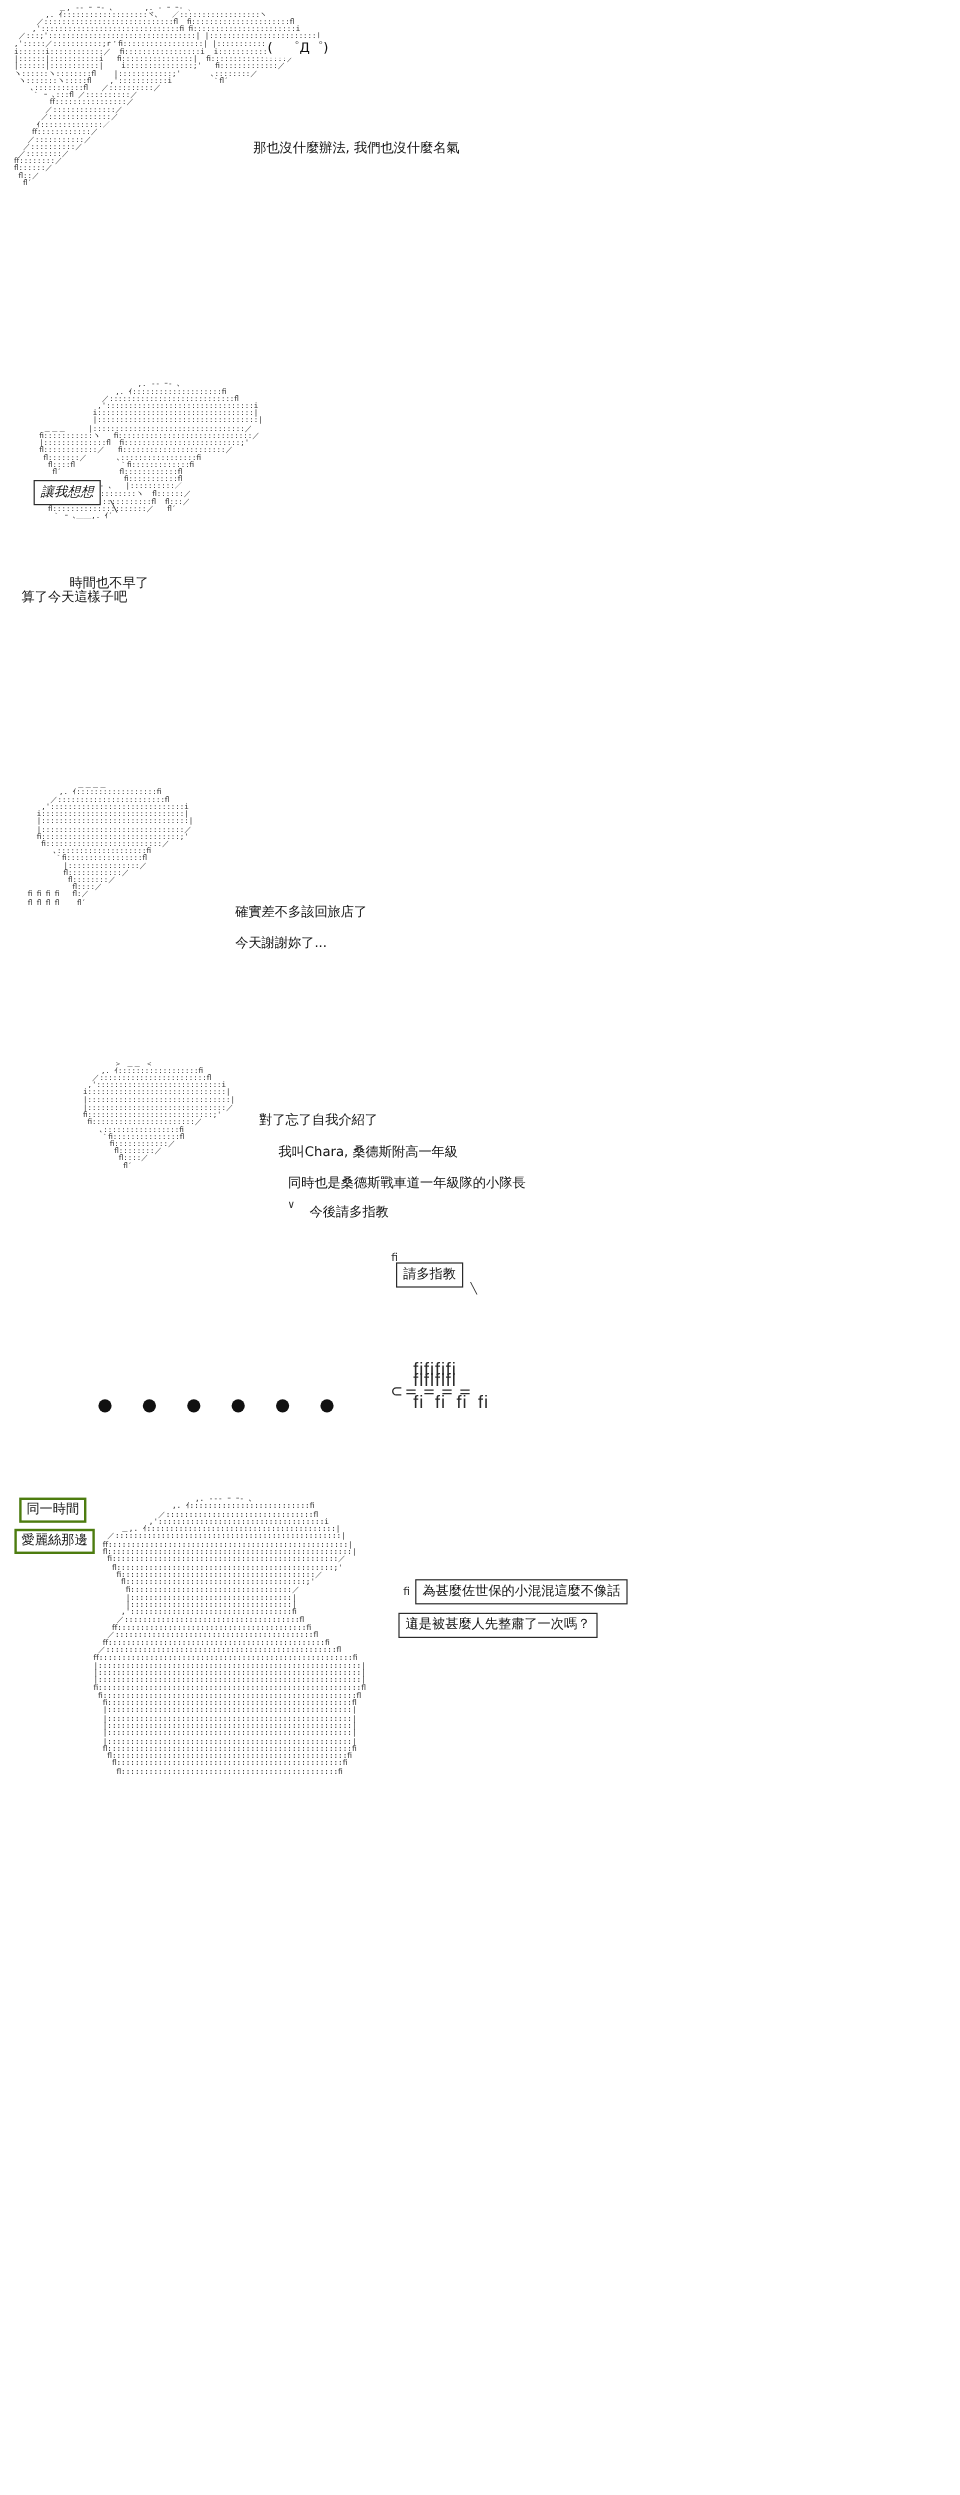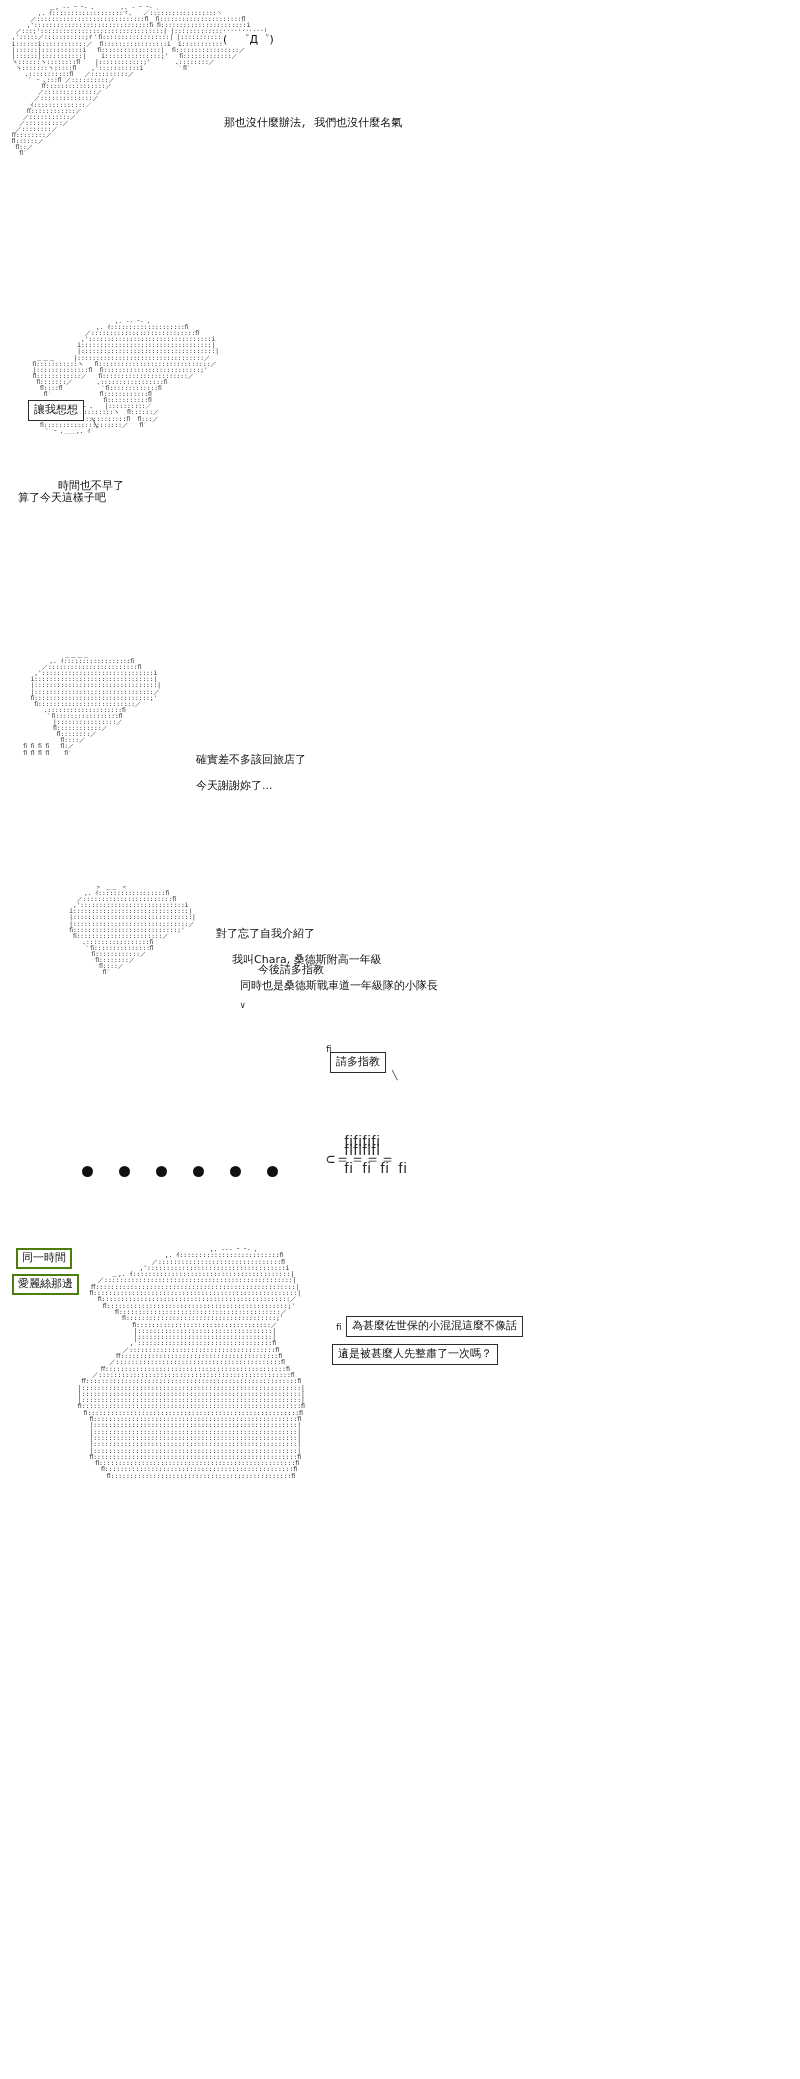--- a/index.html
+++ b/index.html
@@ -28,21 +28,20 @@
     font-family: "DejaVu Sans Mono", monospace;
     font-size: 6.2px;
     line-height: 6.1px;
     letter-spacing: 0px;
     white-space: pre;
     color: #2b2b2b;
   }
   pre.aa.big {
     font-size: 6.4px;
     line-height: 6.3px;
-    text-align: center;
   }
   .cjk {
     font-family: "DejaVu Sans", sans-serif;
     font-size: 11px;
     line-height: 15px;
     color: #111111;
     white-space: nowrap;
   }
   .line {
     position: absolute;
@@ -126,21 +125,21 @@
  ﬀ::::::::／
  ﬂ::::::／
   ﬂ::／
    ﬂ′</pre>
   </div>
 
   <div class="bubble" style="left:222px; top:32px; border:1px solid #ffffff; padding:0;">
     <span>(　゜Д゜)</span>
   </div>
 
-  <div class="line cjk" style="left:224px; top:116px;font-family:Liberation Mono, monospace;">
+  <div class="line cjk" style="left:211px; top:116px;">
     <span>那也沒什麼辦法, 我們也沒什麼名氣</span>
   </div>
 
   <div class="panel" style="left:14px; top:318px;">
     <pre class="aa">                           ,. -‐ ｰ- ､
                       ,. ｲ::::::::::::::::::::ﬁ
                    ／::::::::::::::::::::::::::::ﬂ
                   ,':::::::::::::::::::::::::::::::::i
                  i:::::::::::::::::::::::::::::::::::|
                  |::::::::::::::::::::::::::::::::::::|
@@ -152,21 +151,21 @@
        ﬂ::::ﬂ          ｀ﬁ:::::::::::::ﬁ
         ﬂ′             ﬂ::::::::::::ﬂ
                         ﬁ:::::::::::ﬂ
           ＿,. -‐ ｰ- ､   |::::::::::／
         ／:::::::::::::::::ヽ  ﬂ::::::／
        ﬀ::::::::::::::::::::::ﬂ  ﬂ:::／
        ﬂ:::::::::::::::::::::／   ﬂ′
         ｀ ｰ ､＿＿,. ｲ′</pre>
   </div>
 
-  <div class="bubble" style="left:28px; top:400px;">
+  <div class="bubble" style="left:28px; top:400px;font-style:italic;">
     <span>讓我想想</span>
   </div>
   <div class="tail" style="left:92px; top:418px;">╲</div>
 
   <div class="line cjk" style="left:18px; top:446px;margin-top:44px;">
     <span>算了今天這樣子吧</span>
   </div>
   <div class="line cjk" style="left:58px; top:478px;">
     <span>時間也不早了</span>
   </div>
@@ -218,21 +217,21 @@
 
   <div class="line cjk" style="left:216px; top:926px;">
     <span>對了忘了自我介紹了</span>
   </div>
   <div class="line cjk" style="left:232px; top:952px;">
     <span>我叫Chara, 桑德斯附高一年級</span>
   </div>
   <div class="line cjk" style="left:240px; top:978px;text-align:right;">
     <span>同時也是桑德斯戰車道一年級隊的小隊長</span>
   </div>
-  <div class="line cjk" style="left:258px; top:962px;text-align:center;">
+  <div class="line cjk" style="left:258px; top:1002px;text-align:center;">
     <span>今後請多指教</span>
   </div>
   <div class="tail" style="left:240px; top:1000px;">∨</div>
 
   <div class="bubble" style="left:330px; top:1052px;">
     <span>請多指教</span>
   </div>
   <div class="tail" style="left:326px; top:1044px;">ﬁ</div>
   <div class="tail" style="left:392px; top:1070px;">╲</div>
 

